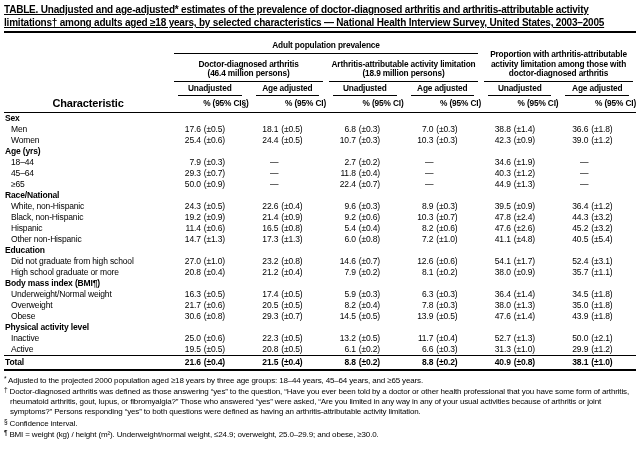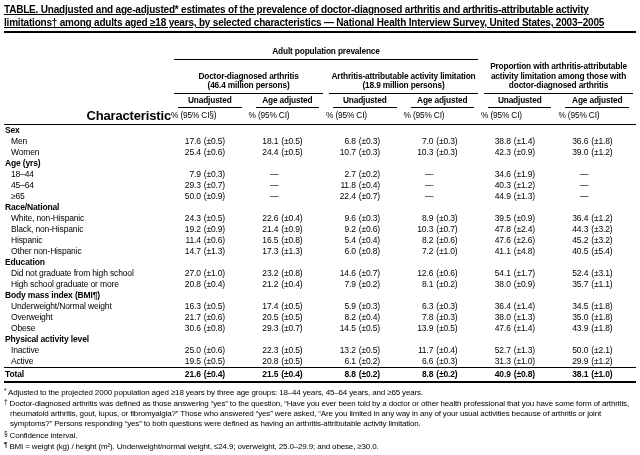--- a/index.html
+++ b/index.html
@@ -35,33 +35,33 @@
     font-size: 8.3px;
     font-weight: bold;
     line-height: 9.5px;
     vertical-align: bottom;
     padding: 0;
     letter-spacing: -0.15px;
   }
   .hu {
     border-bottom: 1px solid #000;
     padding-bottom: 2px;
-    margin: 10px 3px 2px 3px;
+    margin: 4px 3px 2px 3px;
     text-align: center;
   }
   .hu.narrow { margin: 0 7px 2px 7px; }
   th.char-h {
-    text-align: right;
+    text-align: center;
     vertical-align: bottom;
     padding: 0 0 3px 1px;
-    font-size: 13px;
+    font-size: 11px;
   }
   th.pc {
-    text-align: left;
-    font-weight: normal;
+    text-align: right;
+    font-weight: bold;
     padding: 1px 0 3px 0;
     font-size: 8.3px;
   }
   tbody { border-top: 1.8px solid #000; }
   tbody td {
     font-size: 8.5px;
     line-height: 11px;
     padding: 0;
     white-space: nowrap;
     letter-spacing: -0.15px;

